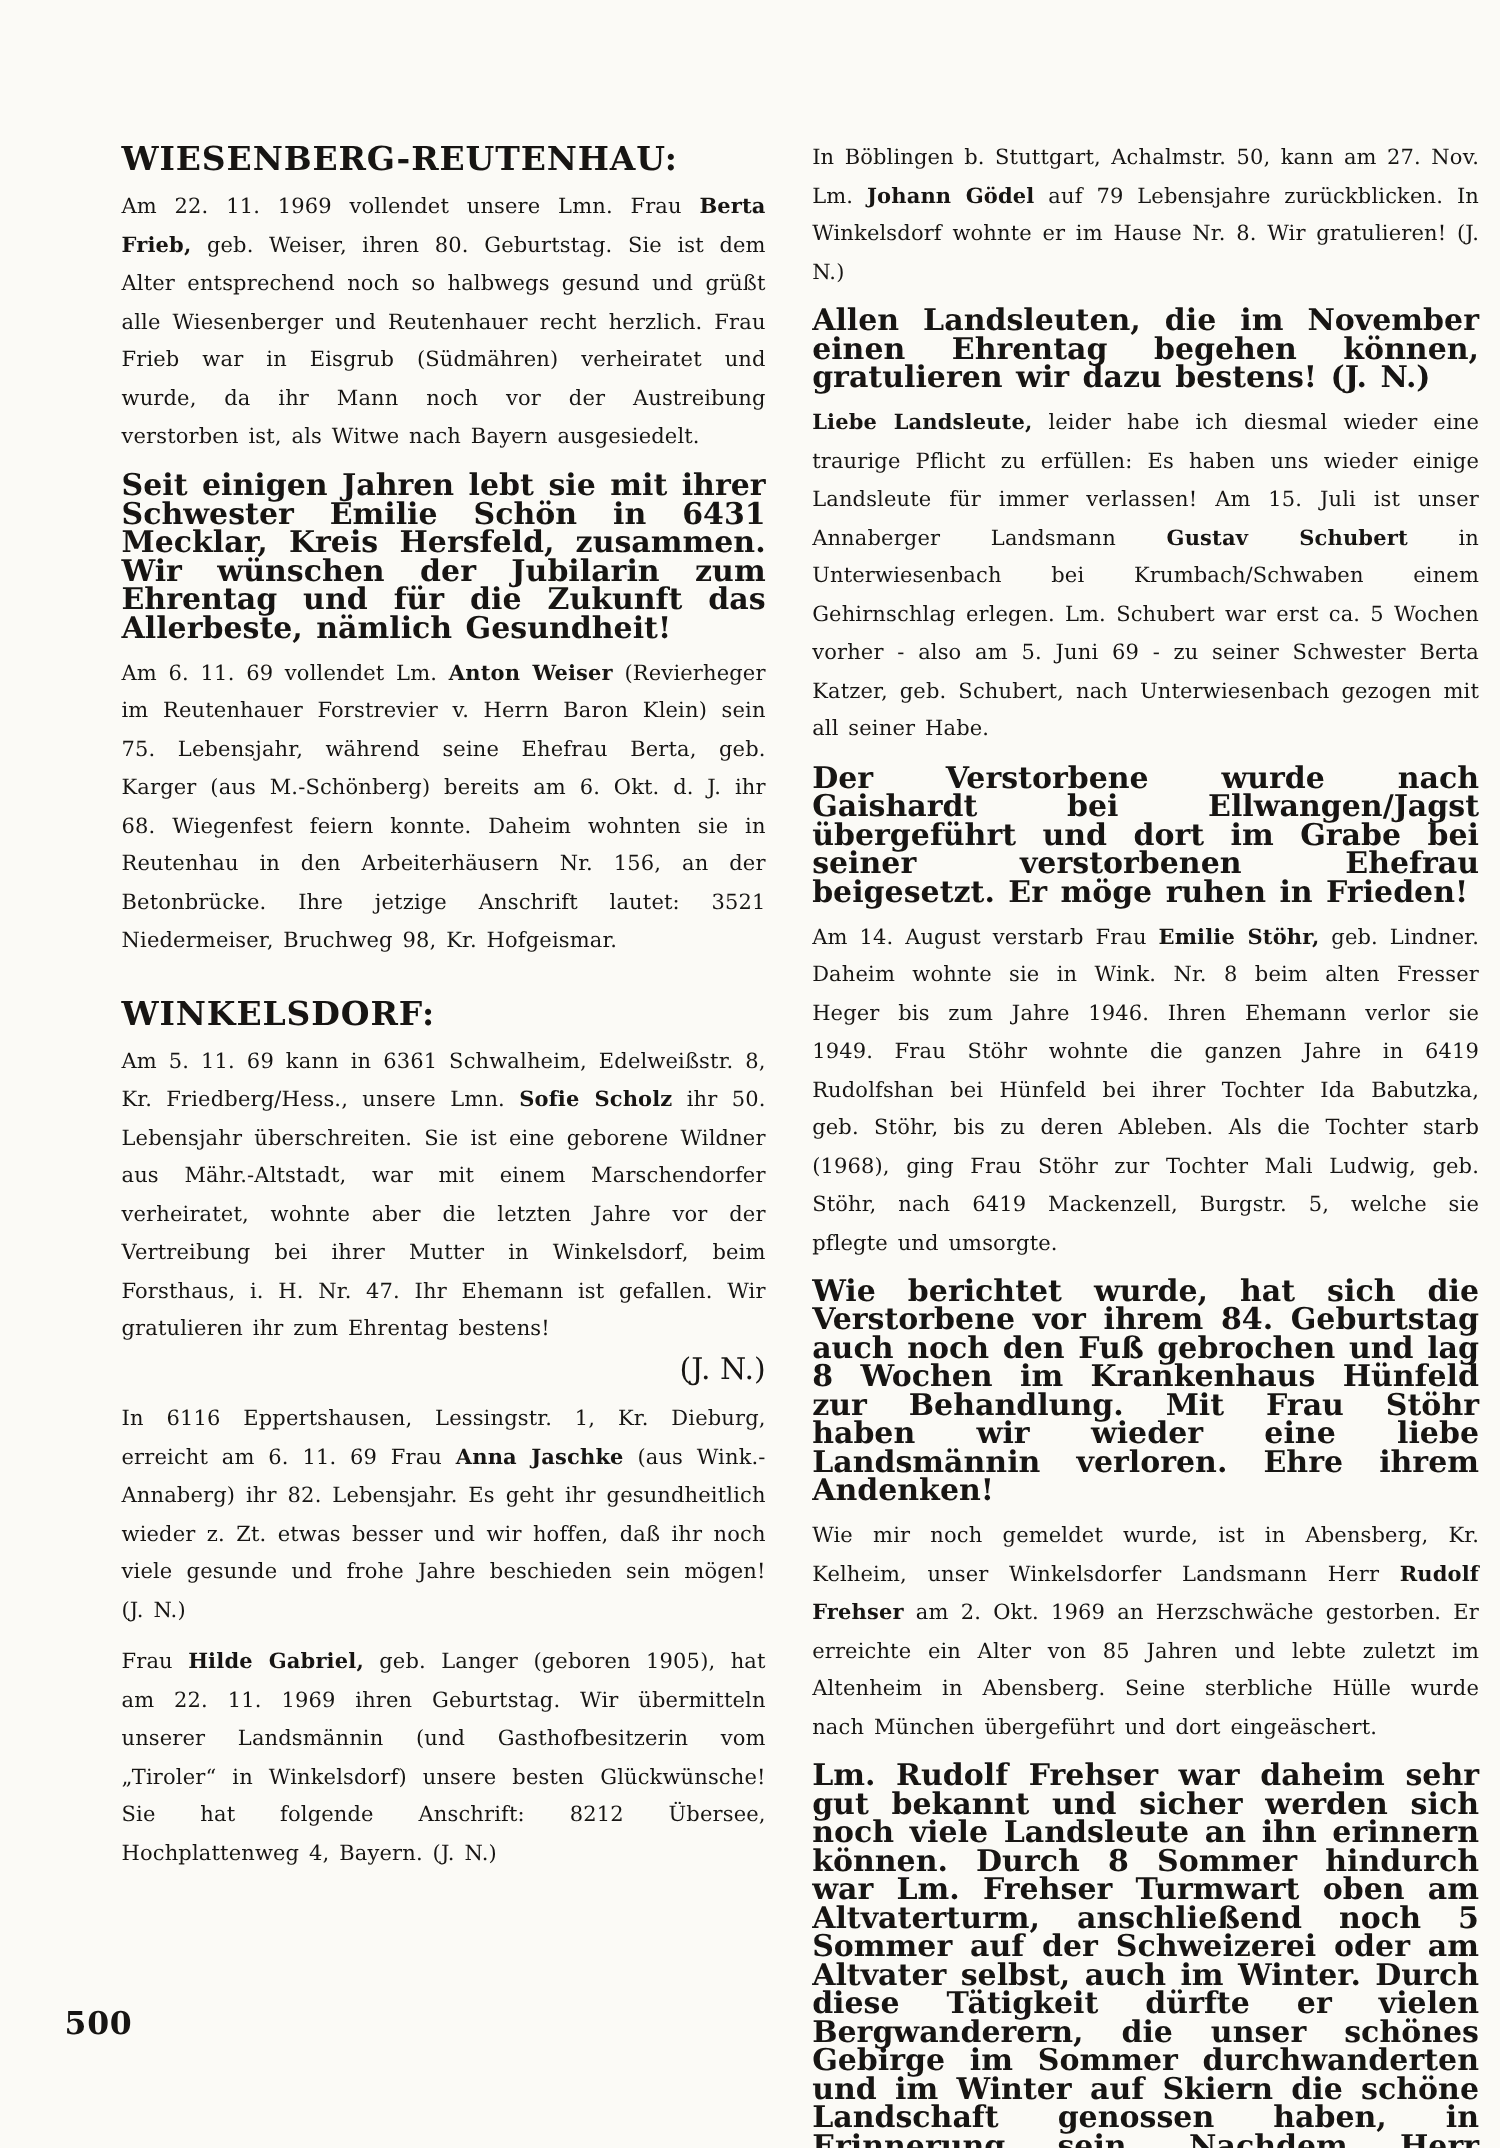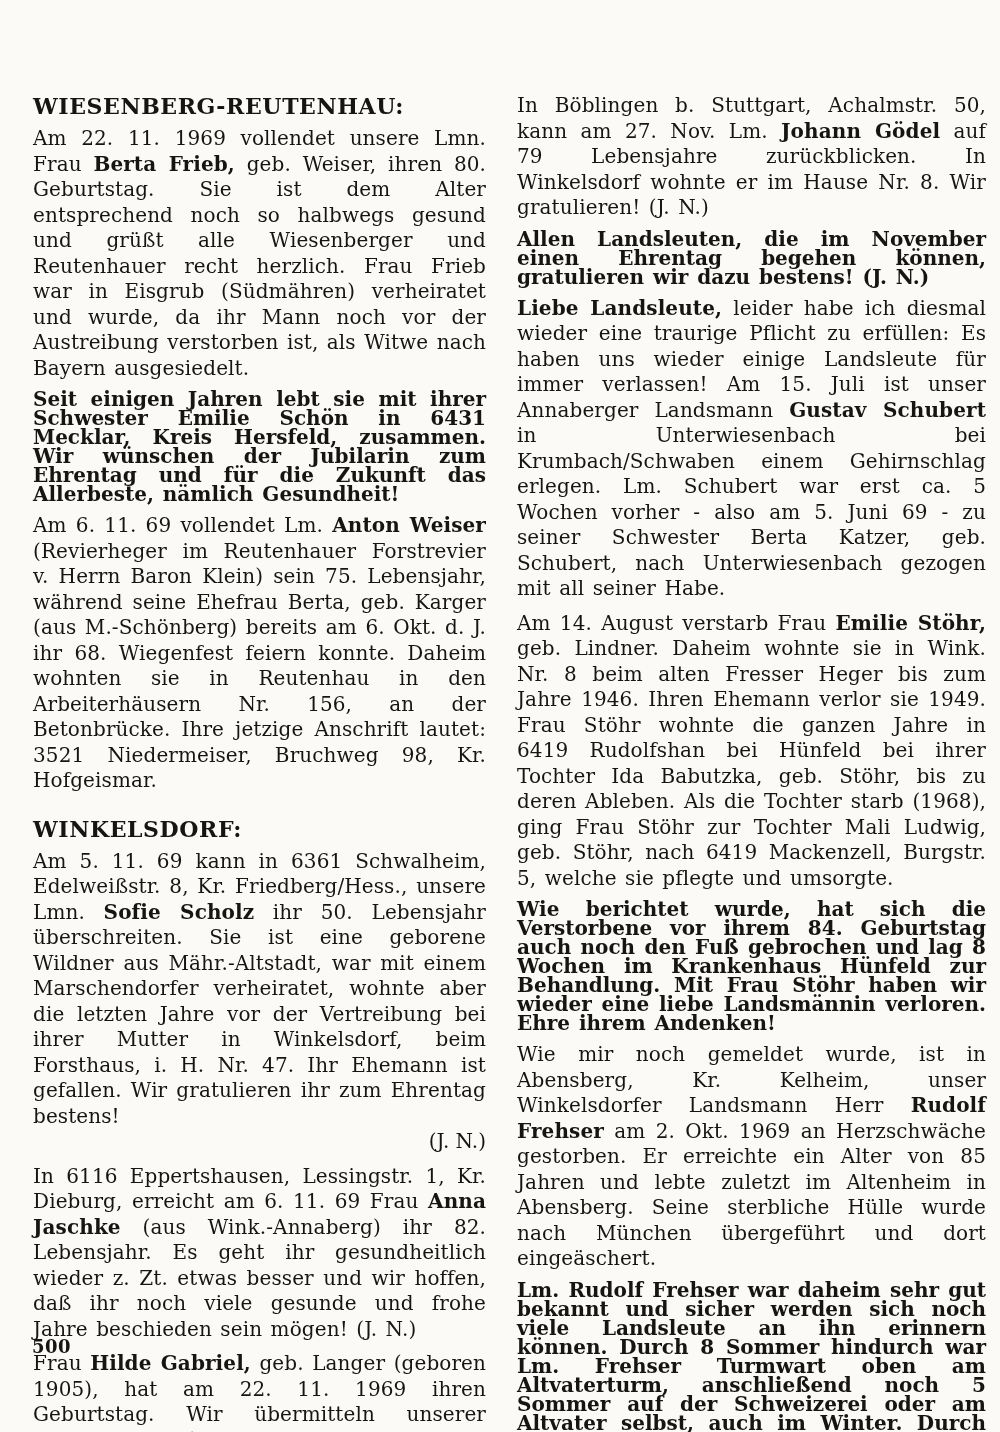--- a/index.html
+++ b/index.html
@@ -11,39 +11,40 @@
     font-family: "DejaVu Serif", "Liberation Serif", serif;
   }
   .page {
     position: relative;
     width: 1000px;
     height: 1432px;
     box-sizing: border-box;
     background: #fbfaf6;
     color: #171513;
     overflow: hidden;
+    padding-left: 48px;
   }
   .columns {
     display: flex;
     padding: 93px 14px 0 33px;
     gap: 31px;
     align-items: flex-start;
   }
   .col { box-sizing: border-box; }
   .col-left  { width: 453px; }
   .col-right { width: 469px; }
 
   .blk {
     margin: 0;
     padding: 0;
   }
   .blk + .blk { margin-top: 9px; }
 
   .body {
-    font-size: 20px;
+    font-size: 14px;
     line-height: 25.5px;
     text-align: justify;
     word-spacing: 2px;
     letter-spacing: 0.1px;
   }
   .small {
     font-size: 20px;
     line-height: 19px;
     font-weight: bold;
     text-align: justify;
@@ -69,23 +70,23 @@
     font-size: 15px;
     line-height: 19px;
     font-weight: bold;
     text-align: right;
     margin-top: 0 !important;
   }
   .b { font-weight: bold; }
 
   .page-number {
     position: absolute;
-    left: 32px;
+    left: 43px;
     top: 1336px;
-    font-size: 18px;
+    font-size: 21px;
     font-weight: bold;
     letter-spacing: 0.5px;
   }
 </style>
 </head>
 <body style="background: rgb(251, 250, 246);">
 
 <div class="page" style="background: rgb(251, 250, 246); color: rgb(23, 21, 19);">
   <div class="columns">
     <div class="col col-left">
@@ -96,20 +97,21 @@
         <p class="blk heading"><span class="b">WINKELSDORF:</span></p>
         <p class="blk body"><span>Am 5. 11. 69 kann in 6361 Schwalheim, Edelweißstr. 8, Kr. Friedberg/Hess., unsere Lmn. </span><span class="b">Sofie Scholz</span><span> ihr 50. Lebensjahr überschreiten. Sie ist eine geborene Wildner aus Mähr.-Altstadt, war mit einem Marschendorfer verheiratet, wohnte aber die letzten Jahre vor der Vertreibung bei ihrer Mutter in Winkelsdorf, beim Forsthaus, i. H. Nr. 47. Ihr Ehemann ist gefallen. Wir gratulieren ihr zum Ehrentag bestens!</span></p>
         <p class="blk body-right"><span>(J. N.)</span></p>
         <p class="blk body"><span>In 6116 Eppertshausen, Lessingstr. 1, Kr. Dieburg, erreicht am 6. 11. 69 Frau </span><span class="b">Anna Jaschke</span><span> (aus Wink.-Annaberg) ihr 82. Lebensjahr. Es geht ihr gesundheitlich wieder z. Zt. etwas besser und wir hoffen, daß ihr noch viele gesunde und frohe Jahre beschieden sein mögen! (J. N.)</span></p>
         <p class="blk body"><span>Frau </span><span class="b">Hilde Gabriel,</span><span> geb. Langer (geboren 1905), hat am 22. 11. 1969 ihren Geburtstag. Wir übermitteln unserer Landsmännin (und Gasthofbesitzerin vom „Tiroler“ in Winkelsdorf) unsere besten Glückwünsche! Sie hat folgende Anschrift: 8212 Übersee, Hochplattenweg 4, Bayern. (J. N.)</span></p>
       </div>
     <div class="col col-right">
         <p class="blk body"><span>In Böblingen b. Stuttgart, Achalmstr. 50, kann am 27. Nov. Lm. </span><span class="b">Johann Gödel</span><span> auf 79 Lebensjahre zurückblicken. In Winkelsdorf wohnte er im Hause Nr. 8. Wir gratulieren! (J. N.)</span></p>
         <p class="blk small"><span>Allen Landsleuten, die im November einen Ehrentag begehen können, gratulieren wir dazu bestens! (J. N.)</span></p>
         <p class="blk body"><span class="b">Liebe Landsleute,</span><span> leider habe ich diesmal wieder eine traurige Pflicht zu erfüllen: Es haben uns wieder einige Landsleute für immer verlassen! Am 15. Juli ist unser Annaberger Landsmann </span><span class="b">Gustav Schubert</span><span> in Unterwiesenbach bei Krumbach/Schwaben einem Gehirnschlag erlegen. Lm. Schubert war erst ca. 5 Wochen vorher - also am 5. Juni 69 - zu seiner Schwester Berta Katzer, geb. Schubert, nach Unterwiesenbach gezogen mit all seiner Habe.</span></p>
+        <p class="blk small"><span>Der Verstorbene wurde nach Gaishardt bei Ellwangen/Jagst übergeführt und dort im Grabe bei seiner verstorbenen Ehefrau beigesetzt. Er möge ruhen in Frieden!</span></p>
         <p class="blk body"><span>Am 14. August verstarb Frau </span><span class="b">Emilie Stöhr,</span><span> geb. Lindner. Daheim wohnte sie in Wink. Nr. 8 beim alten Fresser Heger bis zum Jahre 1946. Ihren Ehemann verlor sie 1949. Frau Stöhr wohnte die ganzen Jahre in 6419 Rudolfshan bei Hünfeld bei ihrer Tochter Ida Babutzka, geb. Stöhr, bis zu deren Ableben. Als die Tochter starb (1968), ging Frau Stöhr zur Tochter Mali Ludwig, geb. Stöhr, nach 6419 Mackenzell, Burgstr. 5, welche sie pflegte und umsorgte.</span></p>
         <p class="blk small"><span>Wie berichtet wurde, hat sich die Verstorbene vor ihrem 84. Geburtstag auch noch den Fuß gebrochen und lag 8 Wochen im Krankenhaus Hünfeld zur Behandlung. Mit Frau Stöhr haben wir wieder eine liebe Landsmännin verloren. Ehre ihrem Andenken!</span></p>
         <p class="blk body"><span>Wie mir noch gemeldet wurde, ist in Abensberg, Kr. Kelheim, unser Winkelsdorfer Landsmann Herr </span><span class="b">Rudolf Frehser</span><span> am 2. Okt. 1969 an Herzschwäche gestorben. Er erreichte ein Alter von 85 Jahren und lebte zuletzt im Altenheim in Abensberg. Seine sterbliche Hülle wurde nach München übergeführt und dort eingeäschert.</span></p>
         <p class="blk small"><span>Lm. Rudolf Frehser war daheim sehr gut bekannt und sicher werden sich noch viele Landsleute an ihn erinnern können. Durch 8 Sommer hindurch war Lm. Frehser Turmwart oben am Altvaterturm, anschließend noch 5 Sommer auf der Schweizerei oder am Altvater selbst, auch im Winter. Durch diese Tätigkeit dürfte er vielen Bergwanderern, die unser schönes Gebirge im Sommer durchwanderten und im Winter auf Skiern die schöne Landschaft genossen haben, in Erinnerung sein. Nachdem Herr Gabriel (Besitzer des Gasthauses „Zum Tiroler“ in Wink.) den Gaststättenbetrieb am Altvaterturm in Pacht nahm, pachtete Lm. Rudolf Frehser den „Tiroler“ in Winkelsdorf und bewirtschaftete diese gern besuchte Gaststätte auch dann</span></p>
       </div>
   </div>
   <div class="page-number">500</div>
 </div>
 
 </body></html>

